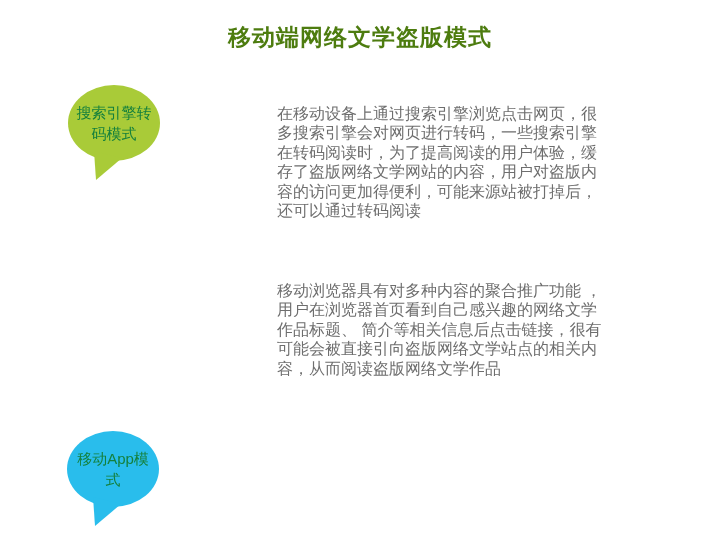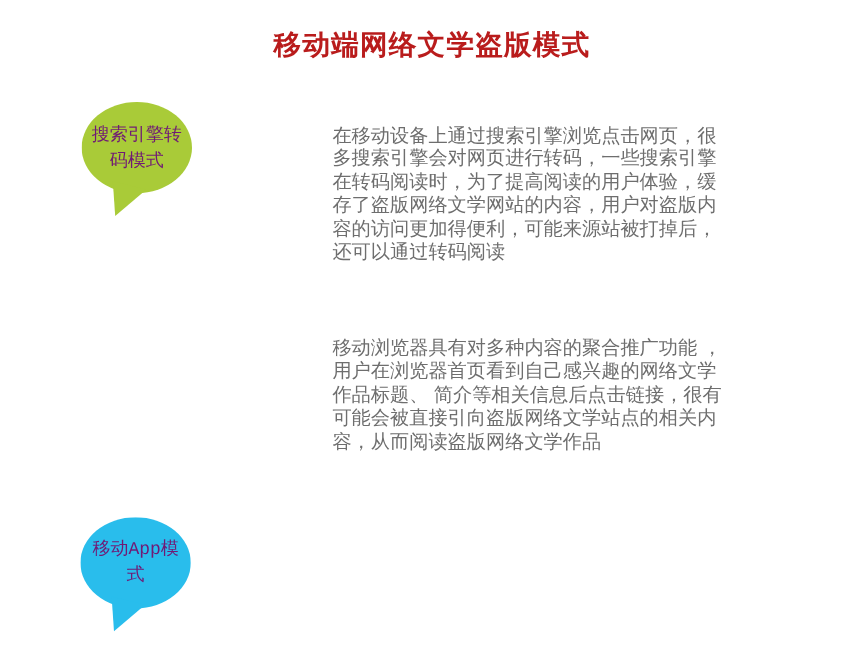--- a/index.html
+++ b/index.html
@@ -16,21 +16,21 @@
     overflow: hidden;
   }
   .page-title {
     position: absolute;
     top: 22px;
     left: 0;
     width: 720px;
     text-align: center;
     font-size: 23px;
     font-weight: bold;
-    color: #b91c1c;
+    color: #4d7c0f;
     letter-spacing: 1px;
   }
   .bubble {
     position: absolute;
     width: 92px;
     height: 96px;
   }
   .bubble svg {
     position: absolute;
     top: 0;
@@ -40,37 +40,37 @@
   .bubble-label {
     position: absolute;
     top: 0;
     left: 0;
     width: 92px;
     height: 76px;
     display: flex;
     align-items: center;
     justify-content: center;
     text-align: center;
-    color: #701a75;
+    color: #15803d;
     font-size: 15px;
     line-height: 21px;
     white-space: pre-line;
   }
   .desc {
     position: absolute;
     left: 277px;
     width: 332px;
     font-size: 16px;
     line-height: 19.4px;
     color: #6e6e6e;
     white-space: pre-line;
   }
   .bubble.s1 { top: 85px;  left: 68px; }
   .bubble.s2 { top: 262px; left: 67px; }
-  .bubble.s3 { top: 431px; left: 67px; font-family: Liberation Mono, monospace; }
+  .bubble.s3 { top: 431px; left: 67px; }
   .desc.s1 { top: 104px; }
   .desc.s2 { top: 281px; }
   .desc.s3 { top: 453px; }
 </style>
 </head>
 <body>
 
 <div class="canvas">
 
   <div class="page-title">移动端网络文学盗版模式</div>

